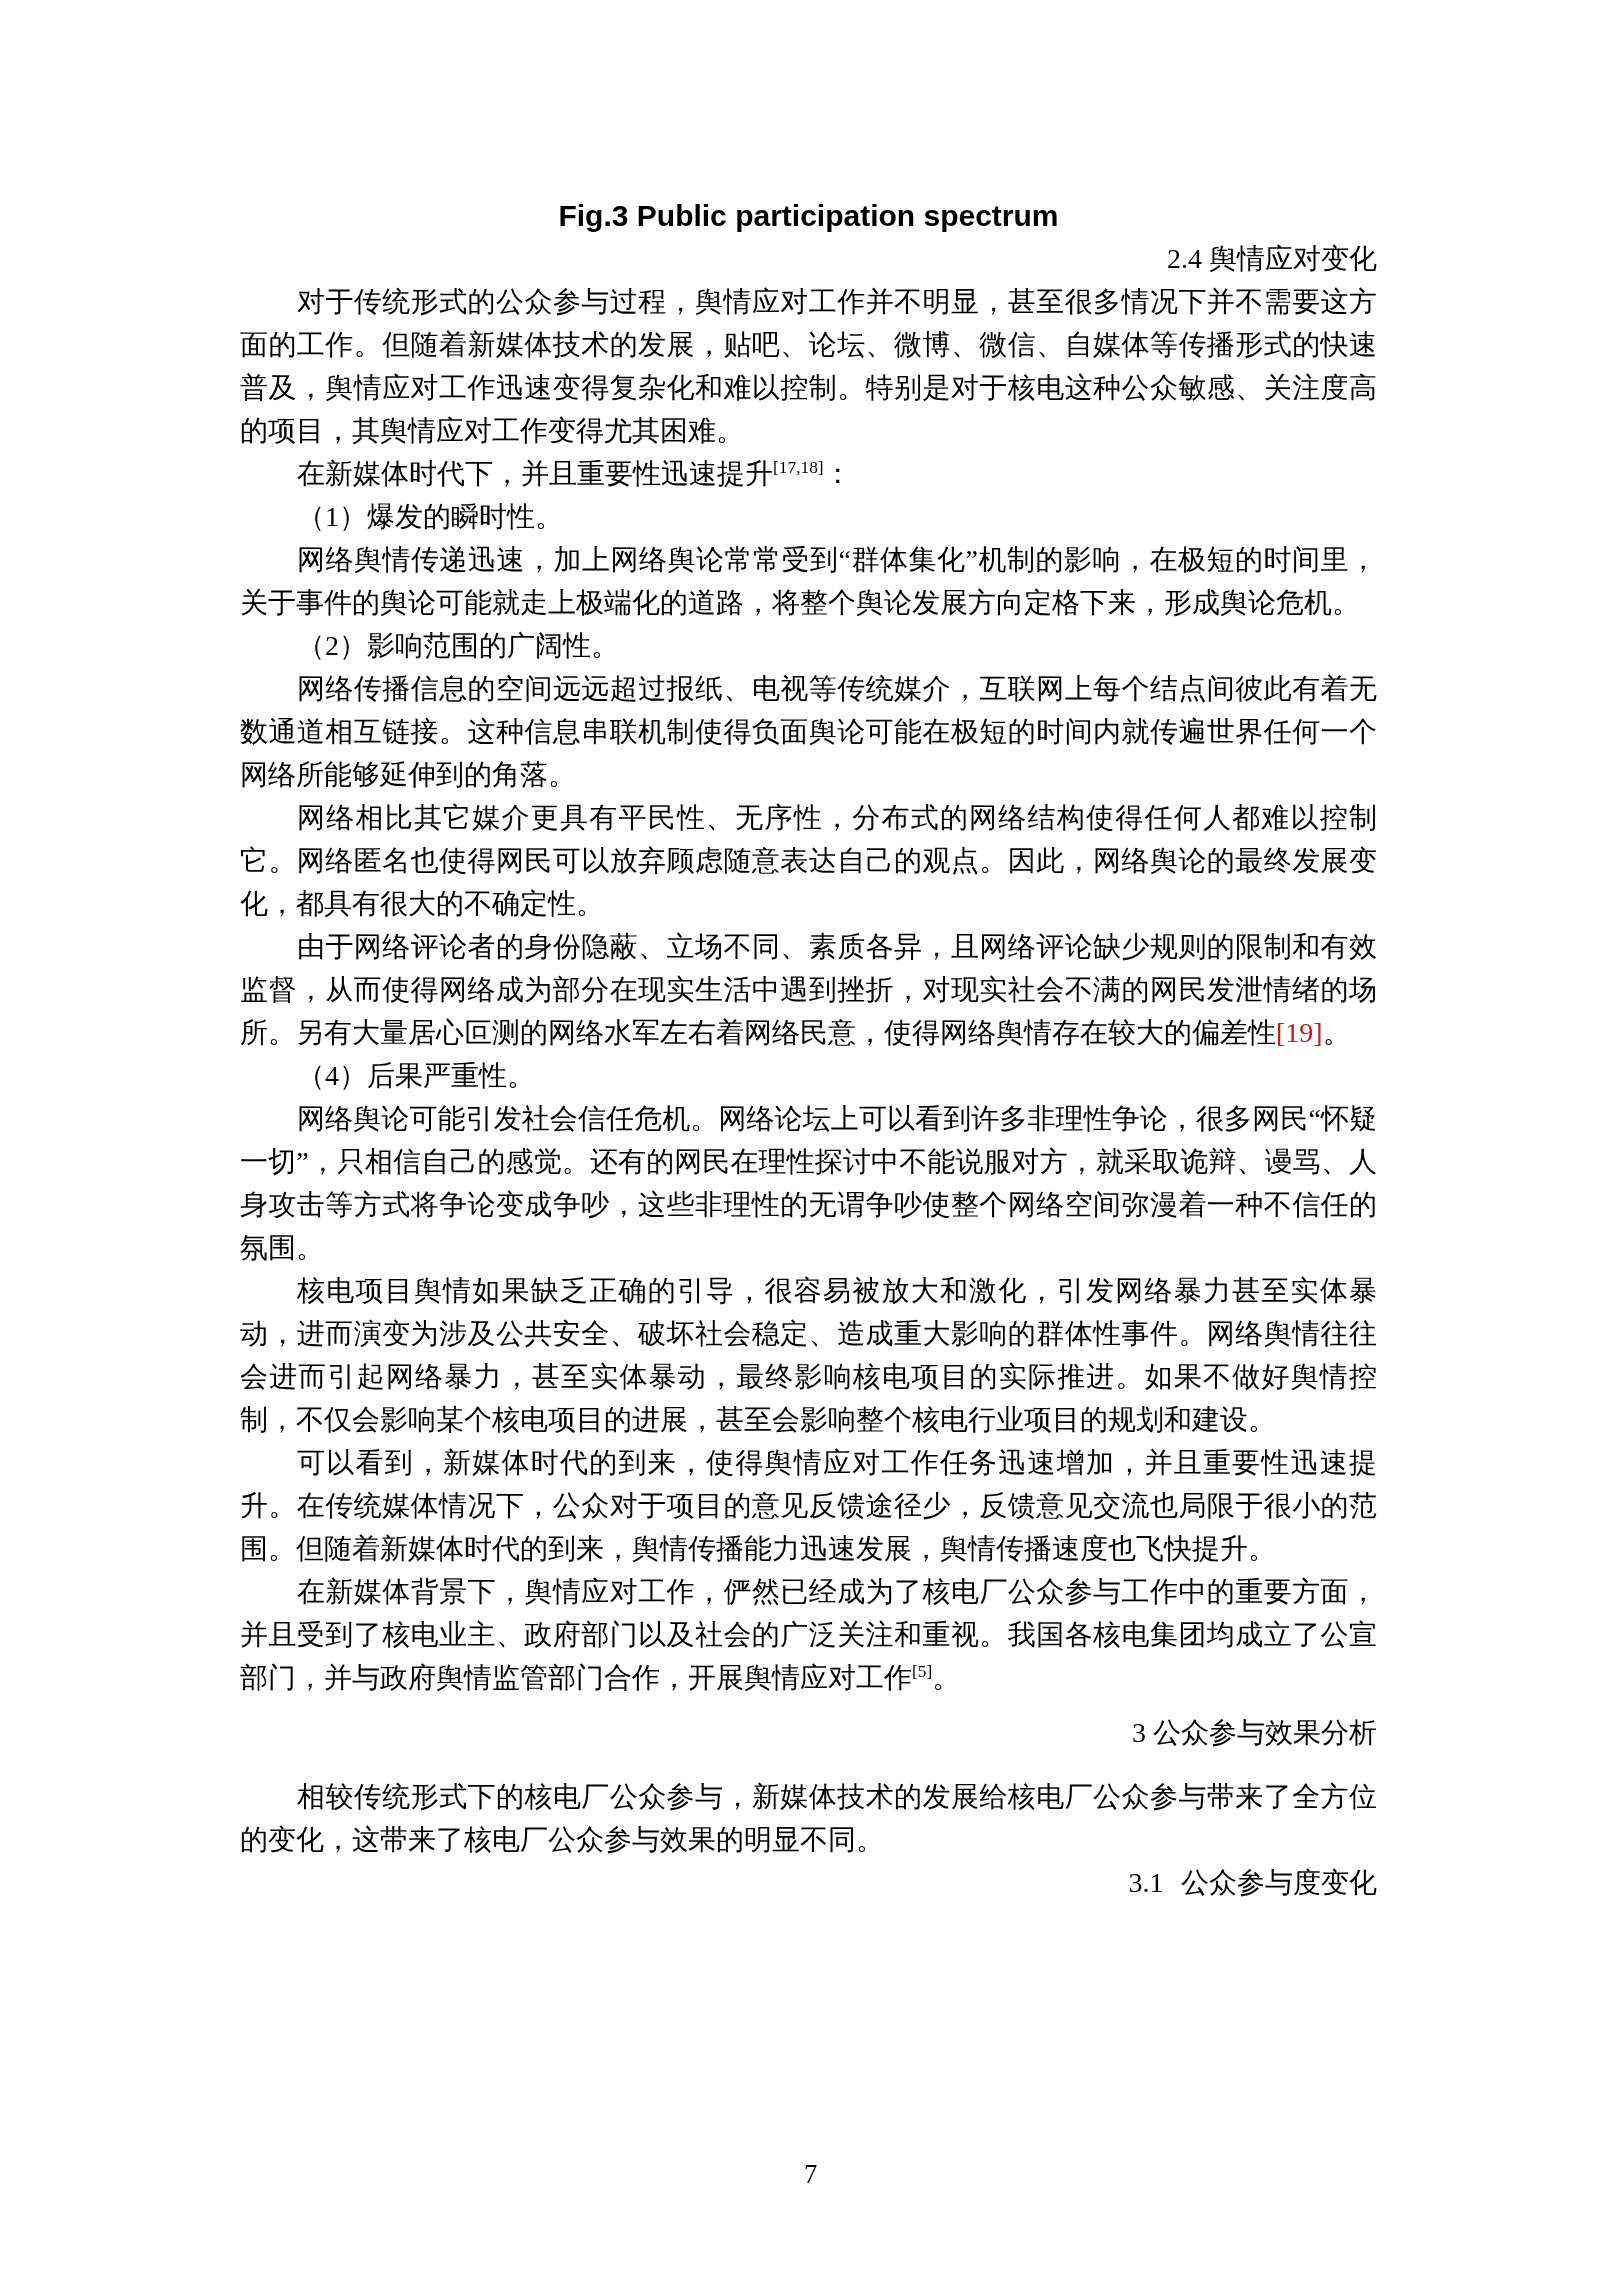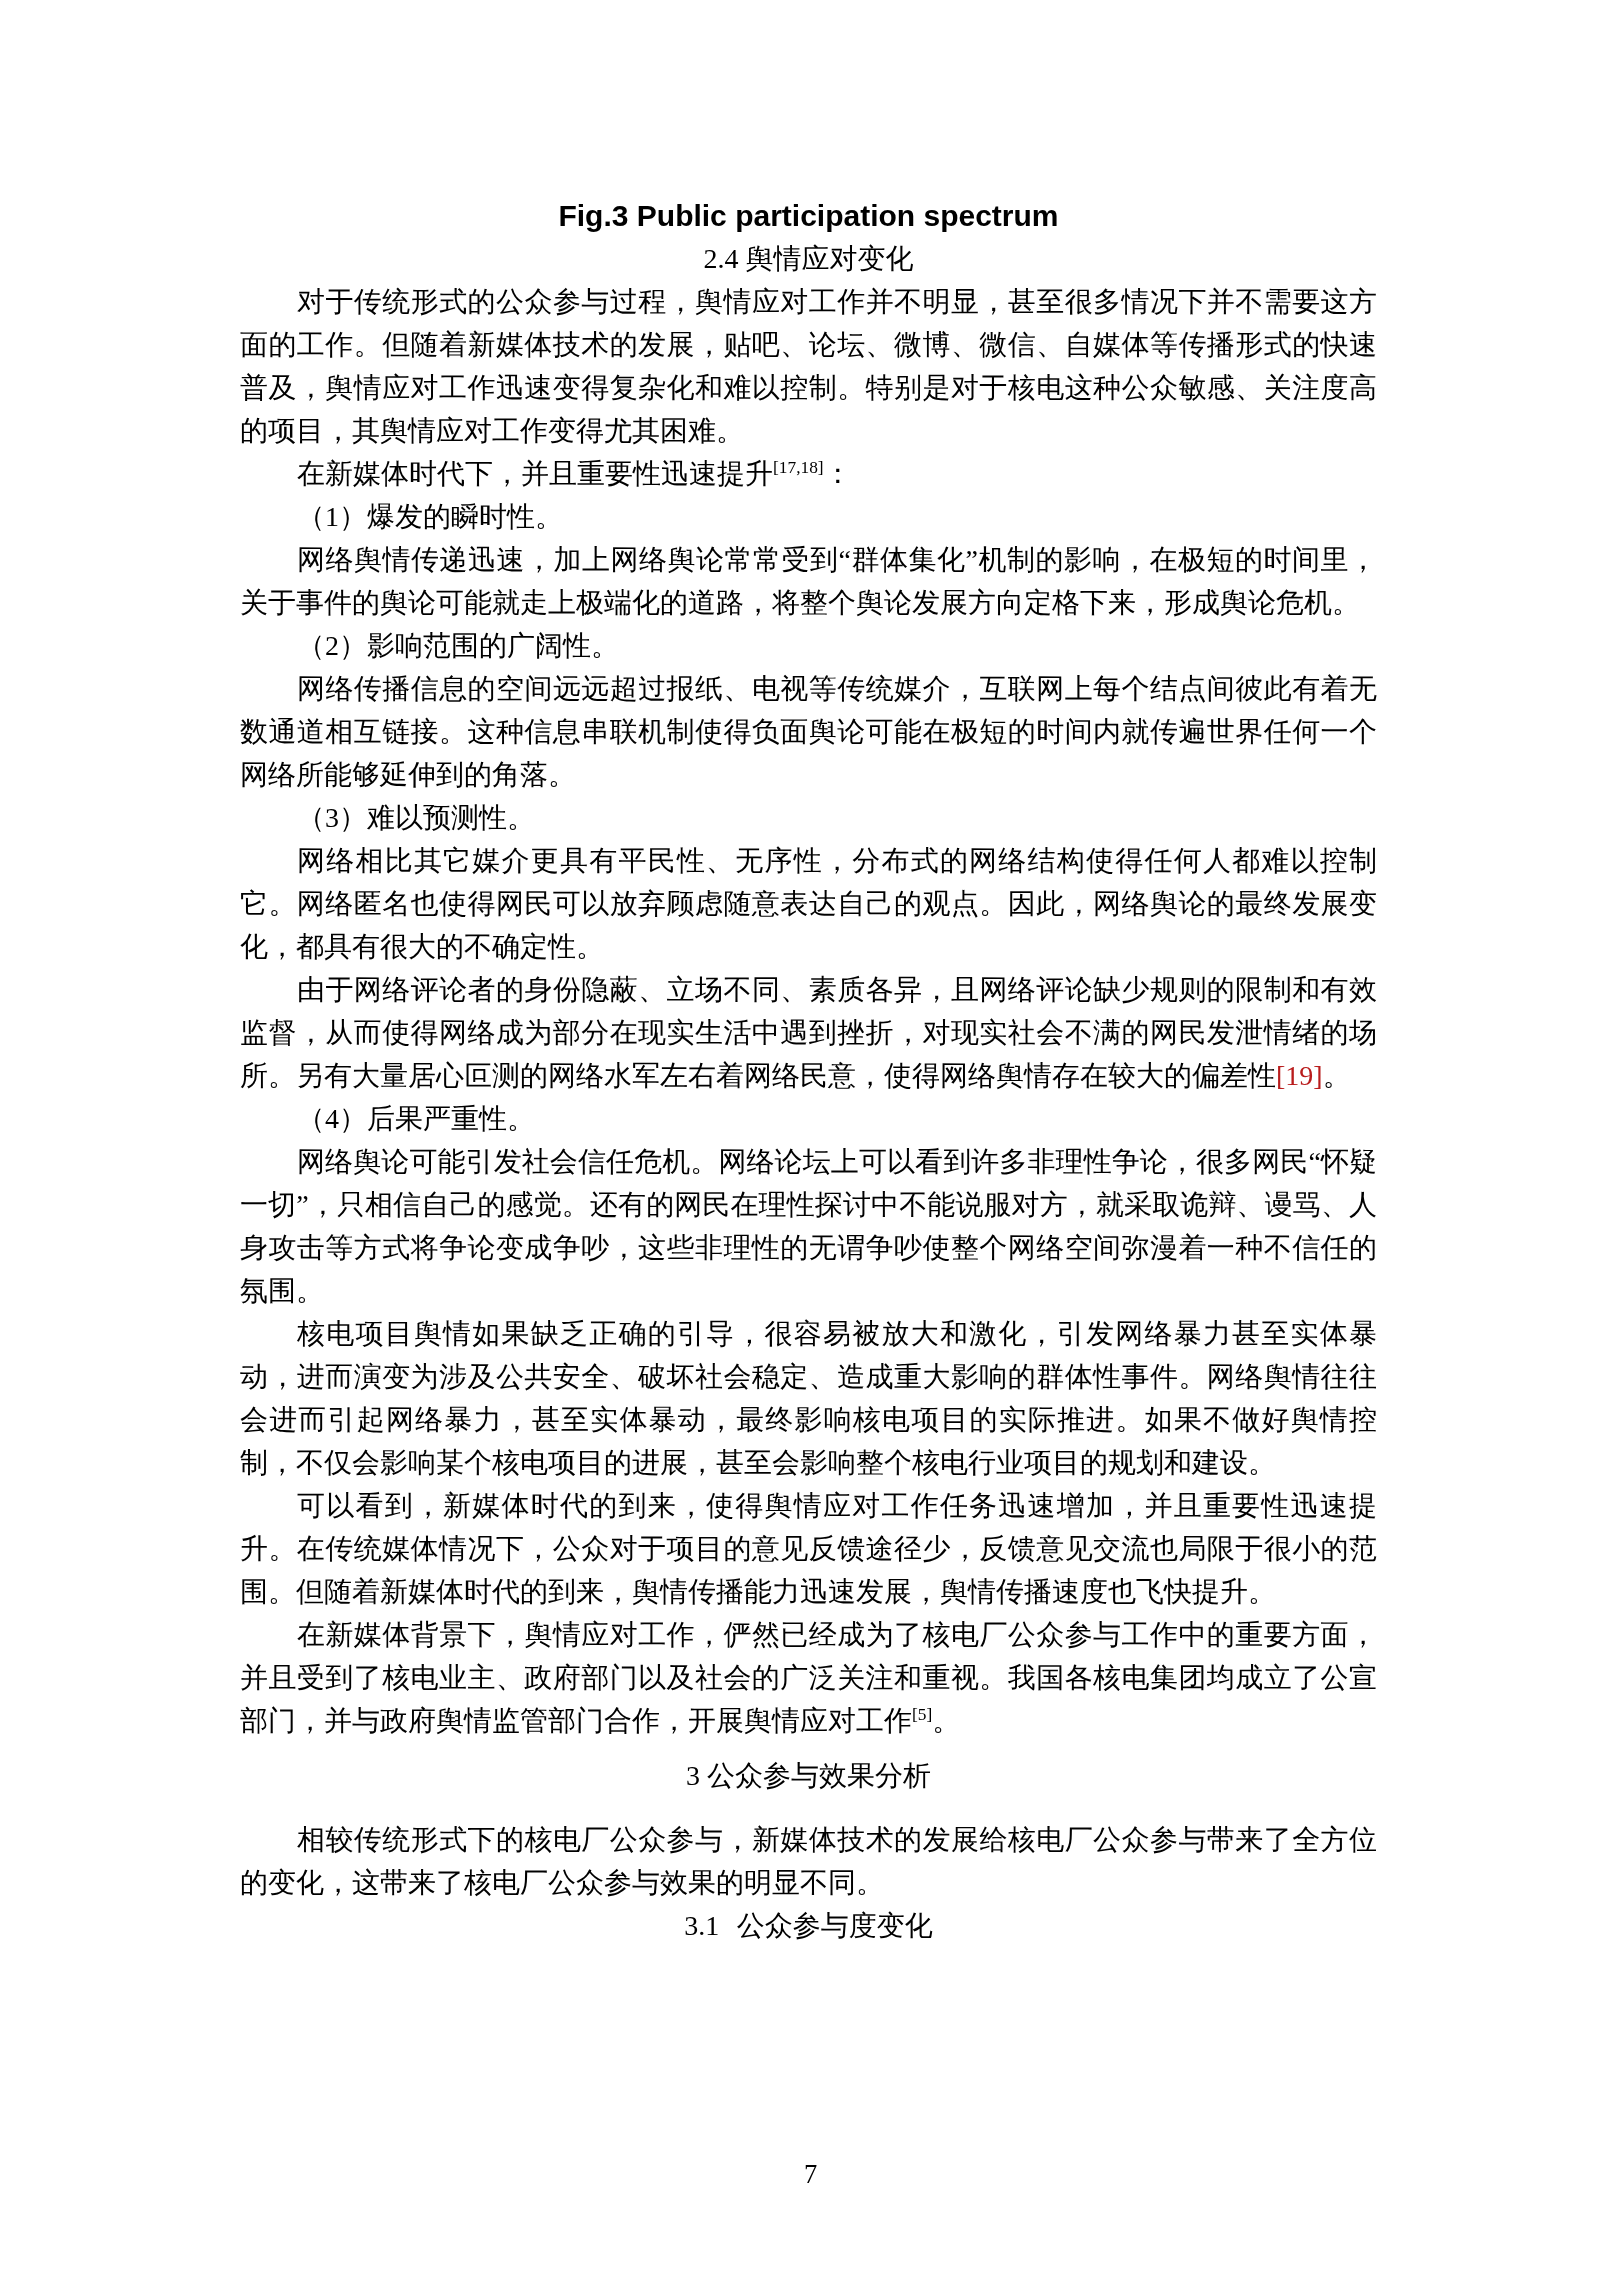--- a/index.html
+++ b/index.html
@@ -22,21 +22,21 @@
   }
   .caption {
     margin: 0;
     text-align: center;
     font-family: "Liberation Sans", "DejaVu Sans", sans-serif;
     font-weight: 600;
     font-size: 30px;
   }
   .heading {
     margin: 0;
-    text-align: center;
+    text-align: right;
     text-indent: 0;
   }
   .heading-major {
     margin: 11.8px 0 21.6px 0;
   }
   .heading-sub .title-gap {
     margin-left: 17.6px;
   }
   .para {
     margin: 0;
@@ -74,21 +74,20 @@
   <p class="para">对于传统形式的公众参与过程，舆情应对工作并不明显，甚至很多情况下并不需要这方面的工作。但随着新媒体技术的发展，贴吧、论坛、微博、微信、自媒体等传播形式的快速普及，舆情应对工作迅速变得复杂化和难以控制。特别是对于核电这种公众敏感、关注度高的项目，其舆情应对工作变得尤其困难。</p>
 
   <p class="para"><span>在新媒体时代下，并且重要性迅速提升</span><sup class="cite">[17,18]</sup><span>：</span></p>
 
   <p class="para">（1）爆发的瞬时性。</p>
   <p class="para">网络舆情传递迅速，加上网络舆论常常受到“群体集化”机制的影响，在极短的时间里，关于事件的舆论可能就走上极端化的道路，将整个舆论发展方向定格下来，形成舆论危机。</p>
 
   <p class="para">（2）影响范围的广阔性。</p>
   <p class="para">网络传播信息的空间远远超过报纸、电视等传统媒介，互联网上每个结点间彼此有着无数通道相互链接。这种信息串联机制使得负面舆论可能在极短的时间内就传遍世界任何一个网络所能够延伸到的角落。</p>
 
-  <p class="para">（3）难以预测性。</p>
   <p class="para">网络相比其它媒介更具有平民性、无序性，分布式的网络结构使得任何人都难以控制它。网络匿名也使得网民可以放弃顾虑随意表达自己的观点。因此，网络舆论的最终发展变化，都具有很大的不确定性。</p>
 
   <p class="para"><span>由于网络评论者的身份隐蔽、立场不同、素质各异，且网络评论缺少规则的限制和有效监督，从而使得网络成为部分在现实生活中遇到挫折，对现实社会不满的网民发泄情绪的场所。另有大量居心叵测的网络水军左右着网络民意，使得网络舆情存在较大的偏差性</span><span class="ref-red">[19]</span><span>。</span></p>
 
   <p class="para">（4）后果严重性。</p>
   <p class="para">网络舆论可能引发社会信任危机。网络论坛上可以看到许多非理性争论，很多网民“怀疑一切”，只相信自己的感觉。还有的网民在理性探讨中不能说服对方，就采取诡辩、谩骂、人身攻击等方式将争论变成争吵，这些非理性的无谓争吵使整个网络空间弥漫着一种不信任的氛围。</p>
 
   <p class="para">核电项目舆情如果缺乏正确的引导，很容易被放大和激化，引发网络暴力甚至实体暴动，进而演变为涉及公共安全、破坏社会稳定、造成重大影响的群体性事件。网络舆情往往会进而引起网络暴力，甚至实体暴动，最终影响核电项目的实际推进。如果不做好舆情控制，不仅会影响某个核电项目的进展，甚至会影响整个核电行业项目的规划和建设。</p>
 
   <p class="para">可以看到，新媒体时代的到来，使得舆情应对工作任务迅速增加，并且重要性迅速提升。在传统媒体情况下，公众对于项目的意见反馈途径少，反馈意见交流也局限于很小的范围。但随着新媒体时代的到来，舆情传播能力迅速发展，舆情传播速度也飞快提升。</p>

